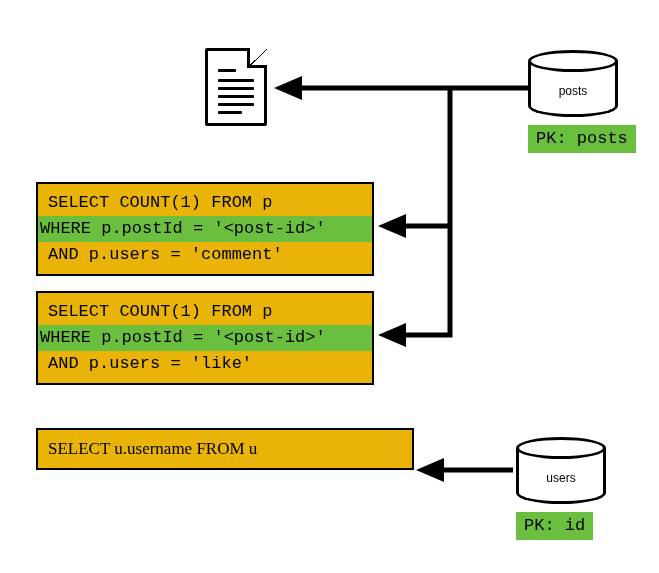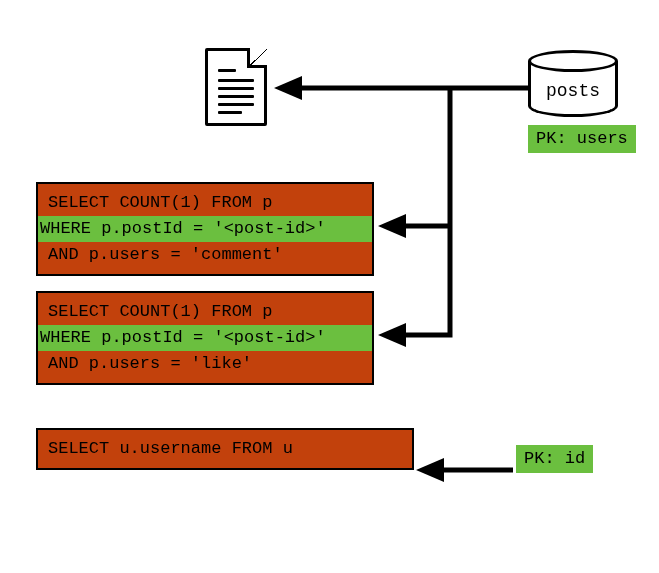--- a/index.html
+++ b/index.html
@@ -73,37 +73,37 @@
     margin-top: -11px;
     background: #fff;
     position: relative;
     z-index: 1;
     display: flex;
     align-items: center;
     justify-content: center;
     padding-top: 6px;
   }
   .db-label {
-    font-size: 18px;
-    font-family: Liberation Mono, monospace;
+    font-size: 12px;
+    font-family: Liberation Sans, sans-serif;
   }
   .pk-badge {
     margin-top: 8px;
     background: #6bbf3f;
     padding: 4px 8px 5px 8px;
     font-size: 17px;
     font-family: Consolas, Menlo, Monaco, "Courier New", monospace;
     display: inline-block;
     color: #000;
   }
 
   
   .qbox {
     border: 2px solid #000;
-    background: #c2410c;
+    background: #eab308;
     box-sizing: border-box;
     padding: 6px 10px 6px 10px;
     font-size: 17px;
     line-height: 26px;
     font-family: Consolas, Menlo, Monaco, "Courier New", monospace;
   }
   .qbox .hl {
     background: #6bbf3f;
     display: block;
     margin-left: -10px;
@@ -156,39 +156,45 @@
 </div>
 
 <div class="abs" style="left:528px; top:50px; text-align:center;">
   <div class="db">
     <div class="db-top"></div>
     <div class="db-body">
           <span class="db-label">posts</span>
         </div>
   </div>
   <div style="text-align:center;">
-    <span class="pk-badge">PK: users</span>
+    <span class="pk-badge">PK: posts</span>
   </div>
 </div>
 
 <div class="abs" style="left:516px; top:437px; text-align:center;">
+  <div class="db">
+    <div class="db-top"></div>
+    <div class="db-body">
+          <span class="db-label">users</span>
+        </div>
+  </div>
   <div style="text-align:left;">
     <span class="pk-badge">PK: id</span>
   </div>
 </div>
 
 <div class="abs qbox" style="left:36px; top:182px; width:338px;">
   <span class="row">SELECT COUNT(1) FROM p</span>
   <span class="row hl">WHERE p.postId = '&lt;post-id&gt;'</span>
   <span class="row">AND p.users = 'comment'</span>
 </div>
 
 <div class="abs qbox" style="left:36px; top:291px; width:338px;">
   <span class="row">SELECT COUNT(1) FROM p</span>
   <span class="row hl">WHERE p.postId = '&lt;post-id&gt;'</span>
   <span class="row">AND p.users = 'like'</span>
 </div>
 
-<div class="abs qbox" style="left:36px; top:428px; width:378px;">
+<div class="abs qbox" style="left:36px; top:428px; width:378px;font-family:Liberation Serif, serif;">
   <span class="row">SELECT u.username FROM u</span>
 </div>
 
 </div>
 
 </body></html>

